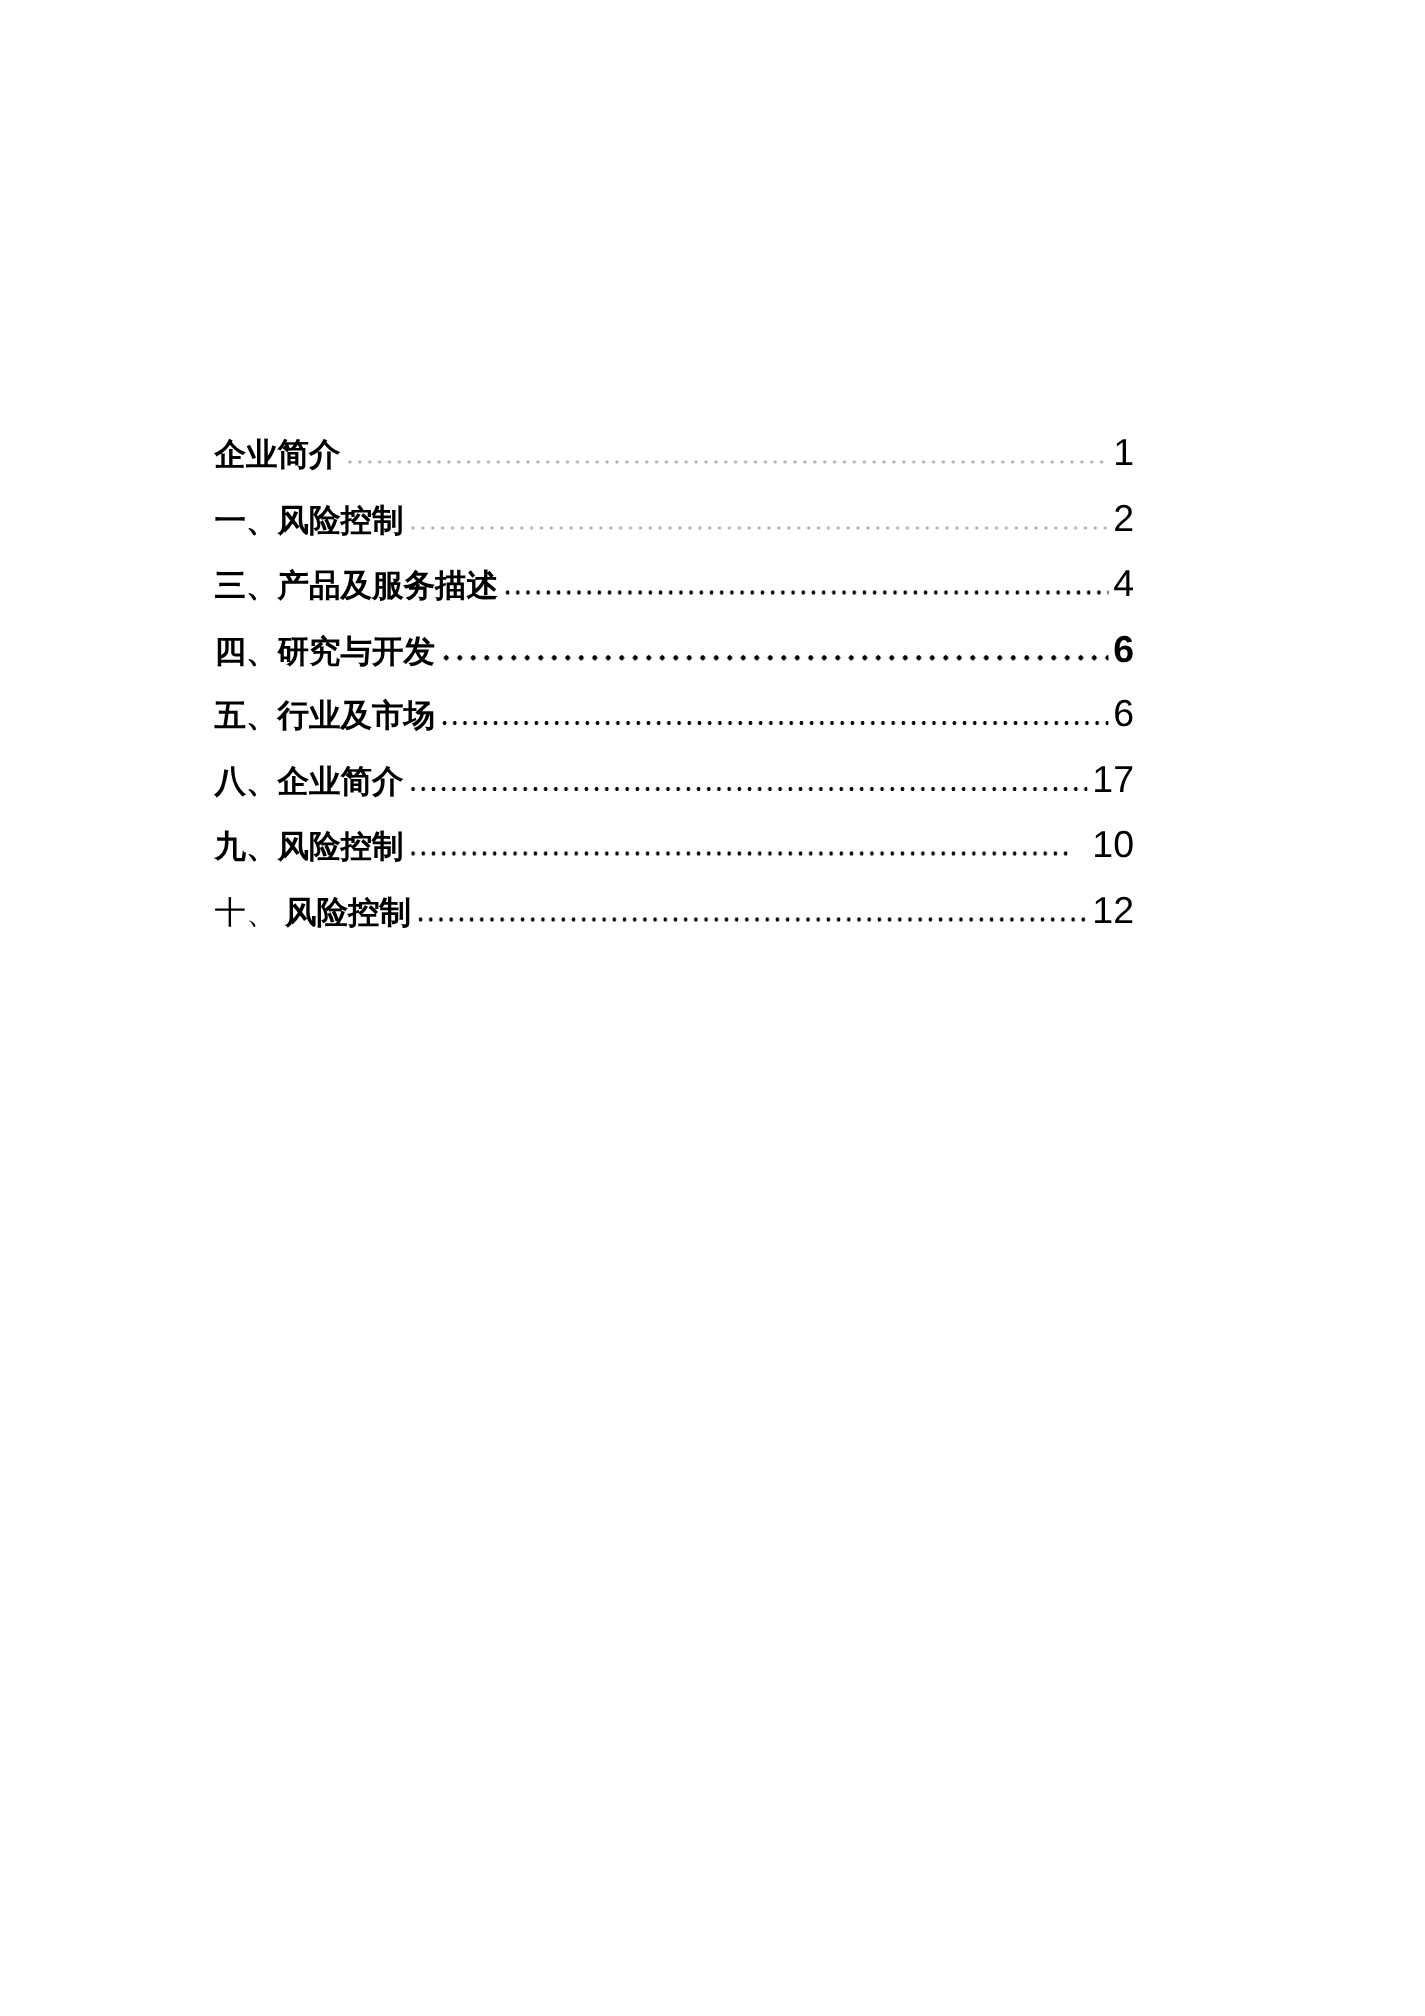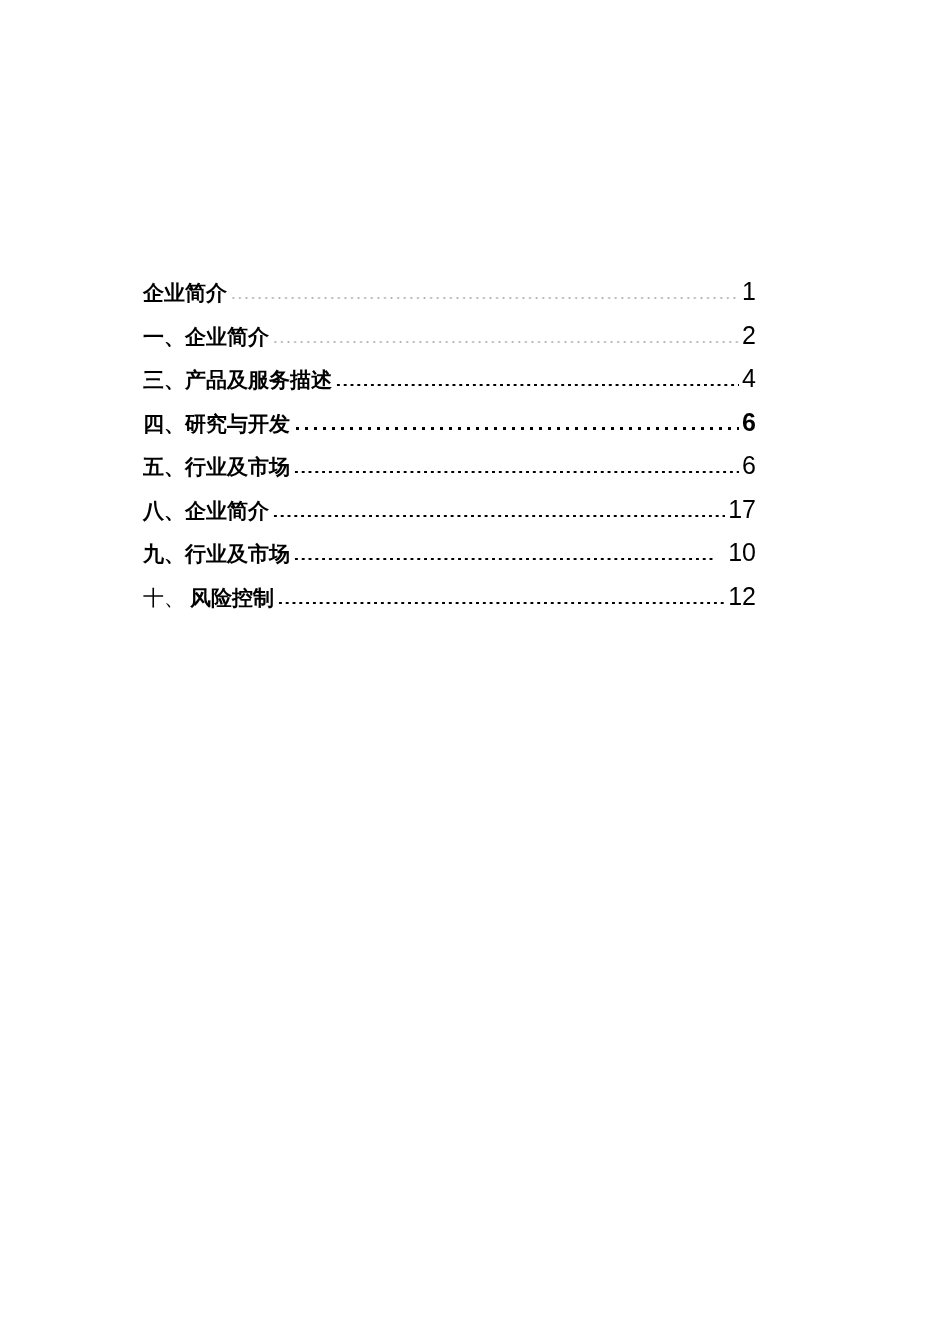--- a/index.html
+++ b/index.html
@@ -11,21 +11,21 @@
     position: relative;
     width: 950px;
     height: 1344px;
     background: #ffffff;
     overflow: hidden;
     font-family: "Liberation Sans", sans-serif;
   }
   .toc {
     position: absolute;
     left: 143px;
-    top: 281px;
+    top: 292px;
     width: 613px;
     display: flex;
     flex-direction: column;
   }
   .toc-row {
     display: flex;
     align-items: baseline;
     height: 21px;
     margin-bottom: 22.5px;
     cursor: pointer;
@@ -81,21 +81,21 @@
 
 <div class="doc-page">
   <div class="toc" id="toc-list">
   <div class="toc-row">
     <span class="toc-title"><span class="title-text">企业简介</span></span>
     <span class="leader light"></span>
     <span class="page-num">1</span>
   </div>
 
   <div class="toc-row">
-    <span class="toc-title"><span class="title-text">一、企业简介</span></span>
+    <span class="toc-title"><span class="title-text">一、风险控制</span></span>
     <span class="leader light"></span>
     <span class="page-num">2</span>
   </div>
 
 
   <div class="toc-row">
     <span class="toc-title"><span class="title-text">三、产品及服务描述</span></span>
     <span class="leader normal"></span>
     <span class="page-num">4</span>
   </div>
@@ -114,21 +114,21 @@
 
 
 
   <div class="toc-row">
     <span class="toc-title"><span class="title-text">八、企业简介</span></span>
     <span class="leader normal"></span>
     <span class="page-num">17</span>
   </div>
 
   <div class="toc-row gap">
-    <span class="toc-title"><span class="title-text">九、行业及市场</span></span>
+    <span class="toc-title"><span class="title-text">九、风险控制</span></span>
     <span class="leader normal"></span>
     <span class="page-num">10</span>
   </div>
 
   <div class="toc-row">
     <span class="toc-title"><span class="prefix-light">十、</span><span class="title-text">风险控制</span></span>
     <span class="leader normal"></span>
     <span class="page-num">12</span>
   </div>
 </div>

